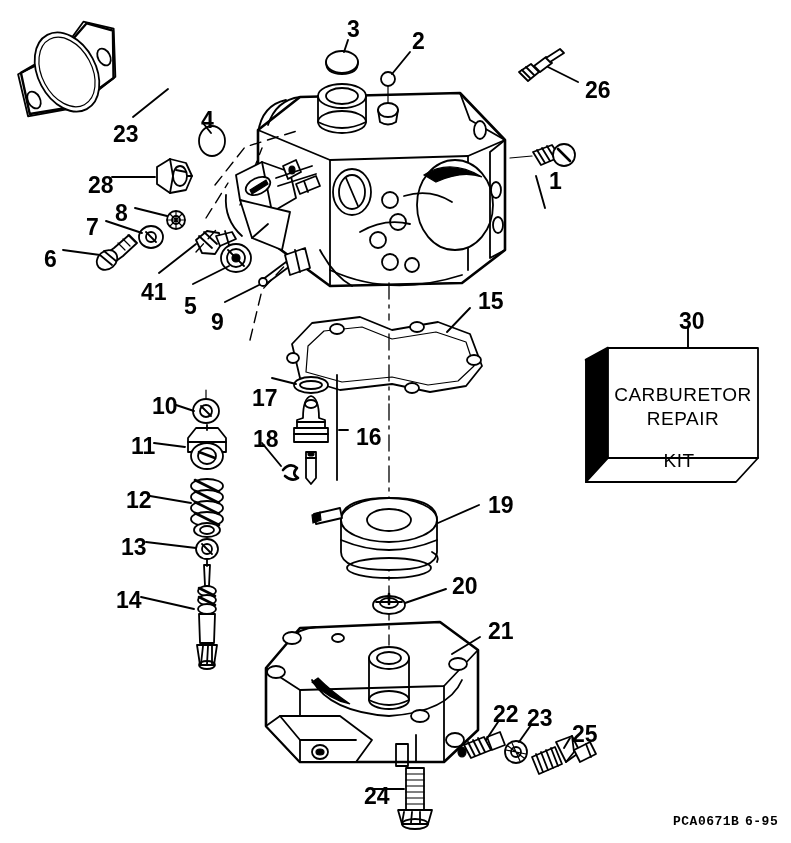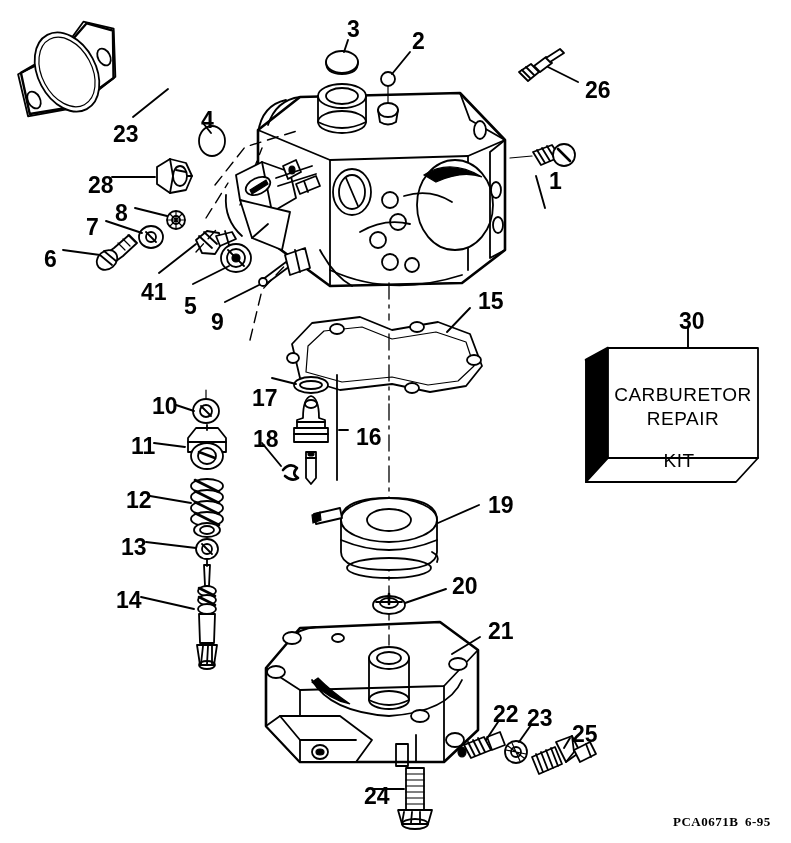--- a/index.html
+++ b/index.html
@@ -6,21 +6,21 @@
   body{width:791px;height:843px;position:relative;overflow:hidden;
        font-family:"Liberation Sans", sans-serif;}
   #stage{position:absolute;left:0;top:0;width:791px;height:843px;}
   svg{position:absolute;left:0;top:0;}
   .lbl{position:absolute;font-family:"Liberation Sans",sans-serif;
        font-weight:bold;font-size:23px;color:#000;line-height:1;
        white-space:nowrap;}
   .kit-txt{position:absolute;font-family:Liberation Sans, sans-serif;
        font-size:19px;color:#000;text-align:center;line-height:1.25;
        letter-spacing:.5px;white-space:nowrap;margin-top:8px;}
-  .code{position:absolute;font-family:Liberation Serif, serif;
+  .code{position:absolute;font-family:Liberation Mono, monospace;
        font-size:13px;font-weight:bold;color:#000;letter-spacing:.5px;}
 </style>
 </head>
 <body>
 
 <div id="stage">
 
 <svg width="791" height="843" viewBox="0 0 791 843" xmlns="http://www.w3.org/2000/svg">
   <defs>
     <style>

